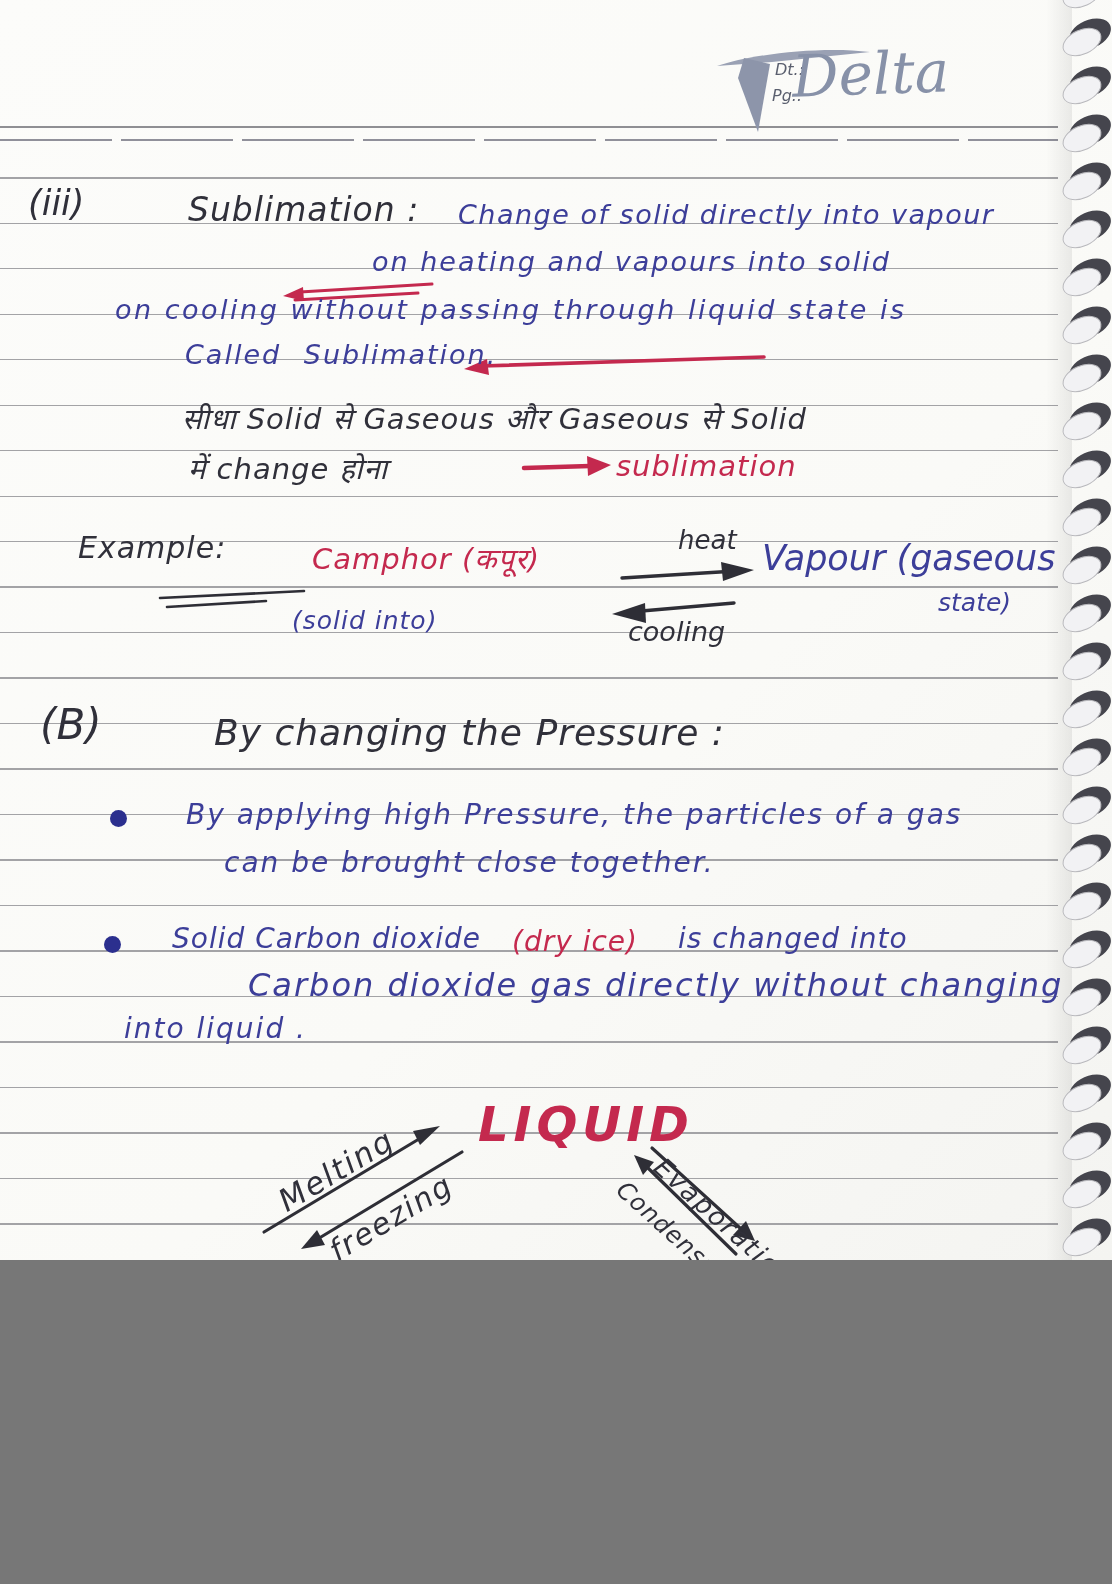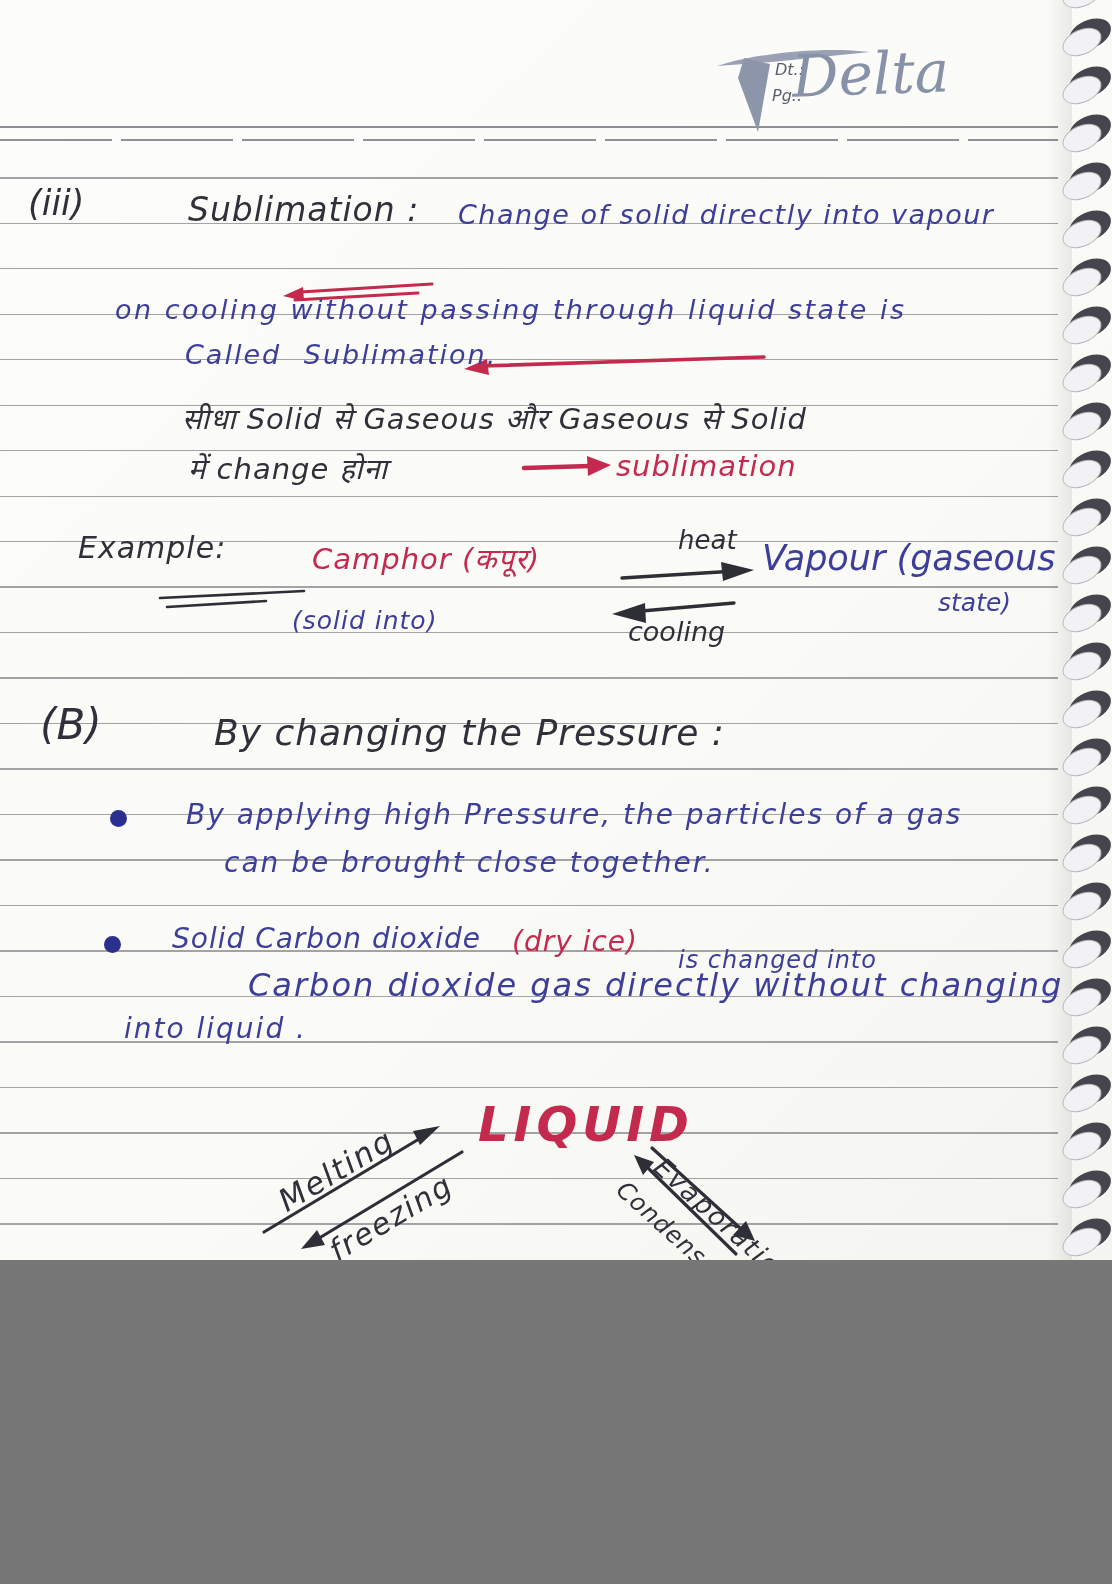--- a/index.html
+++ b/index.html
@@ -100,20 +100,21 @@
     </g>
     <g stroke="#2e2e36">
       <path d="M686 1319 L354 1330" stroke-width="3.2"></path>
       <polygon points="329,1331 355,1320 356,1341" fill="#2e2e36" stroke="none"></polygon>
     </g>
   </svg>
 
   <div class="abs hw dark" style="left:28px;top:183px;font-size:35px;">(iii)</div>
   <div class="abs hw dark" style="left:188px;top:190px;font-size:33px;letter-spacing:1px;">Sublimation :</div>
   <div class="abs hw blue" style="left:458px;top:199px;font-size:27px;letter-spacing:1.5px;">Change of solid directly into vapour</div>
+  <div class="abs hw blue" style="left:372px;top:246px;font-size:27px;letter-spacing:2px;">on heating and vapours into solid</div>
   <div class="abs hw blue" style="left:115px;top:294px;font-size:27px;letter-spacing:2.5px;">on cooling without passing through liquid state is</div>
   <div class="abs hw blue" style="left:185px;top:339px;font-size:27px;letter-spacing:2px;">
     <span>Called</span>
     <span style="margin-left:12px;">Sublimation.</span>
   </div>
   <div class="abs hw dark" style="left:182px;top:398px;font-size:29px;letter-spacing:1px;">सीधा Solid से Gaseous और Gaseous से Solid</div>
   <div class="abs hw dark" style="left:188px;top:448px;font-size:29px;letter-spacing:1px;font-style:italic;">में change होना</div>
   <div class="abs hw red" style="left:616px;top:449px;font-size:29px;letter-spacing:1px;">sublimation</div>
 
   <div class="abs hw dark" style="left:78px;top:530px;font-size:30px;letter-spacing:1px;">Example:</div>
@@ -127,21 +128,21 @@
   <div class="abs hw dark" style="left:40px;top:700px;font-size:42px;">(B)</div>
   <div class="abs hw dark" style="left:214px;top:712px;font-size:36px;letter-spacing:1px;">By changing the Pressure :</div>
 
   <div class="dot" style="left:110px;top:810px;"></div>
   <div class="abs hw blue" style="left:186px;top:798px;font-size:28px;letter-spacing:2px;">By applying high Pressure, the particles of a gas</div>
   <div class="abs hw blue" style="left:224px;top:846px;font-size:28px;letter-spacing:2px;">can be brought close together.</div>
 
   <div class="dot" style="left:104px;top:936px;"></div>
   <div class="abs hw blue" style="left:172px;top:922px;font-size:28px;letter-spacing:1px;">Solid Carbon dioxide</div>
   <div class="abs hw red" style="left:512px;top:925px;font-size:28px;letter-spacing:1px;">(dry ice)</div>
-  <div class="abs hw blue" style="left:678px;top:922px;font-size:24px;letter-spacing:1px;margin-top:24px;">is changed into</div>
+  <div class="abs hw blue" style="left:678px;top:922px;font-size:28px;letter-spacing:1px;">is changed into</div>
   <div class="abs hw blue" style="left:228px;top:966px;font-size:32px;letter-spacing:2px;margin-left:20px;">Carbon dioxide gas  directly without changing</div>
   <div class="abs hw blue" style="left:124px;top:1012px;font-size:28px;letter-spacing:2px;">into liquid .</div>
 
   <div class="abs hw red" style="left:478px;top:1096px;font-size:48px;font-weight:bold;letter-spacing:5px;">LIQUID</div>
   <div class="abs hw red" style="left:146px;top:1260px;font-size:46px;font-weight:bold;letter-spacing:6px;">SOLID</div>
   <div class="abs hw red" style="left:722px;top:1260px;font-size:44px;font-weight:bold;letter-spacing:3px;">GAS</div>
 
   <div class="abs hw dark rot-neg" style="left:272px;top:1152px;font-size:31px;letter-spacing:2px;">Melting</div>
   <div class="abs hw dark rot-neg" style="left:322px;top:1200px;font-size:30px;letter-spacing:2px;">freezing</div>
   <div class="abs hw dark" style="left:658px;top:1148px;font-size:26px;letter-spacing:2px;transform:rotate(42deg);transform-origin:0 50%;">Evaporation</div>

